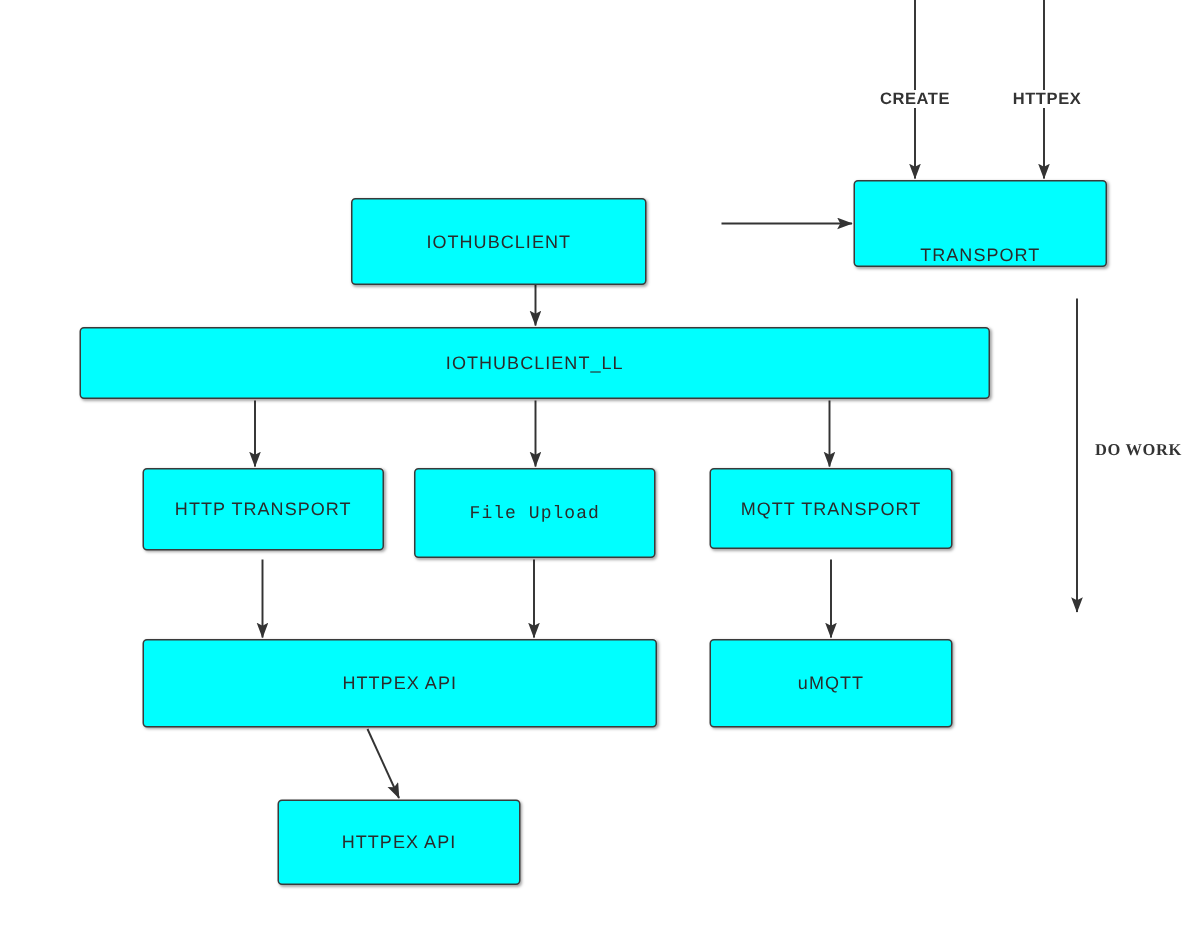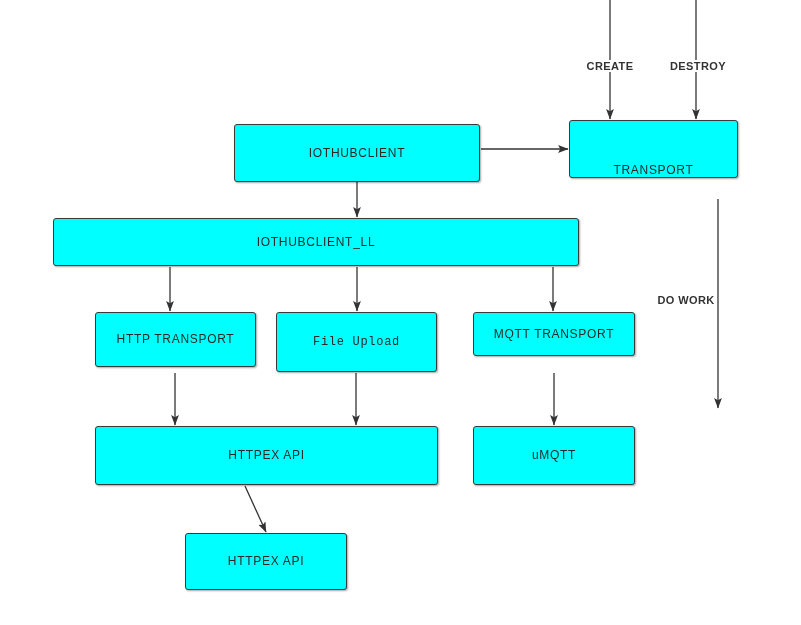--- a/index.html
+++ b/index.html
@@ -85,47 +85,47 @@
         <line x1="553" y1="267" x2="553" y2="311" stroke="#333333" stroke-width="1.3" marker-end="url(#arrowhead)"></line>
         <line x1="175" y1="373" x2="175" y2="425" stroke="#333333" stroke-width="1.3" marker-end="url(#arrowhead)"></line>
         <line x1="356" y1="373" x2="356" y2="425" stroke="#333333" stroke-width="1.3" marker-end="url(#arrowhead)"></line>
         <line x1="554" y1="373" x2="554" y2="425" stroke="#333333" stroke-width="1.3" marker-end="url(#arrowhead)"></line>
         <line x1="245" y1="486" x2="266" y2="532" stroke="#333333" stroke-width="1.3" marker-end="url(#arrowhead)"></line>
         <line x1="718" y1="199" x2="718" y2="408" stroke="#333333" stroke-width="1.3" marker-end="url(#arrowhead)"></line>
       </g>
   </svg>
 
   <div id="node-layer">
-      <div class="node" style="left: 234px; top: 124px; width: 246px; height: 58px; background: rgb(0, 255, 255); border-color: rgb(58, 58, 58);">
+      <div class="node" style="left: 234px; top: 132px; width: 197px; height: 58px; background: rgb(0, 255, 255); border-color: rgb(58, 58, 58);">
         <span class="node-label" style="color: rgb(43, 43, 43);">IOTHUBCLIENT</span>
       </div>
       <div class="node" style="left: 569px; top: 120px; width: 169px; height: 58px; background: rgb(0, 255, 255); border-color: rgb(58, 58, 58); align-items: flex-end;">
         <span class="node-label" style="color: rgb(43, 43, 43);">TRANSPORT</span>
       </div>
-      <div class="node" style="left: 53px; top: 218px; width: 526px; height: 48px; background: rgb(0, 255, 255); border-color: rgb(58, 58, 58);">
+      <div class="node" style="left: 53px; top: 218px; width: 607px; height: 48px; background: rgb(0, 255, 255); border-color: rgb(58, 58, 58);">
         <span class="node-label" style="color: rgb(43, 43, 43);">IOTHUBCLIENT_LL</span>
       </div>
       <div class="node" style="left: 95px; top: 312px; width: 161px; height: 55px; background: rgb(0, 255, 255); border-color: rgb(58, 58, 58);">
         <span class="node-label" style="color: rgb(43, 43, 43);">HTTP TRANSPORT</span>
       </div>
       <div class="node" style="left: 276px; top: 312px; width: 161px; height: 60px; background: rgb(0, 255, 255); border-color: rgb(58, 58, 58);">
         <span class="node-label" style="color: rgb(43, 43, 43); font-family: Liberation Mono, monospace;">File Upload</span>
       </div>
-      <div class="node" style="left: 473px; top: 312px; width: 162px; height: 44px; background: rgb(0, 255, 255); border-color: rgb(58, 58, 58); align-items: center;">
+      <div class="node" style="left: 473px; top: 312px; width: 162px; height: 54px; background: rgb(0, 255, 255); border-color: rgb(58, 58, 58); align-items: center;">
         <span class="node-label" style="color: rgb(43, 43, 43);">MQTT TRANSPORT</span>
       </div>
       <div class="node" style="left: 95px; top: 426px; width: 343px; height: 59px; background: rgb(0, 255, 255); border-color: rgb(58, 58, 58);">
         <span class="node-label" style="color: rgb(43, 43, 43);">HTTPEX API</span>
       </div>
       <div class="node" style="left: 473px; top: 426px; width: 162px; height: 59px; background: rgb(0, 255, 255); border-color: rgb(58, 58, 58);">
         <span class="node-label" style="color: rgb(43, 43, 43);">uMQTT</span>
       </div>
       <div class="node" style="left: 185px; top: 533px; width: 162px; height: 57px; background: rgb(0, 255, 255); border-color: rgb(58, 58, 58);">
         <span class="node-label" style="color: rgb(43, 43, 43);">HTTPEX API</span>
       </div>
     </div>
   <div id="edge-label-layer">
       <div class="edge-label" style="left: 610px; top: 66px;">CREATE</div>
-      <div class="edge-label" style="left: 698px; top: 66px;">DESTROY</div>
-      <div class="edge-label" style="left: 686px; top: 300px;">DO WORK</div>
+      <div class="edge-label" style="left: 698px; top: 66px;">HTTPEX</div>
+      <div class="edge-label" style="left: 759px; top: 300px; font-family: Liberation Serif, serif;">DO WORK</div>
     </div>
 
 </div>
 
 </body></html>

